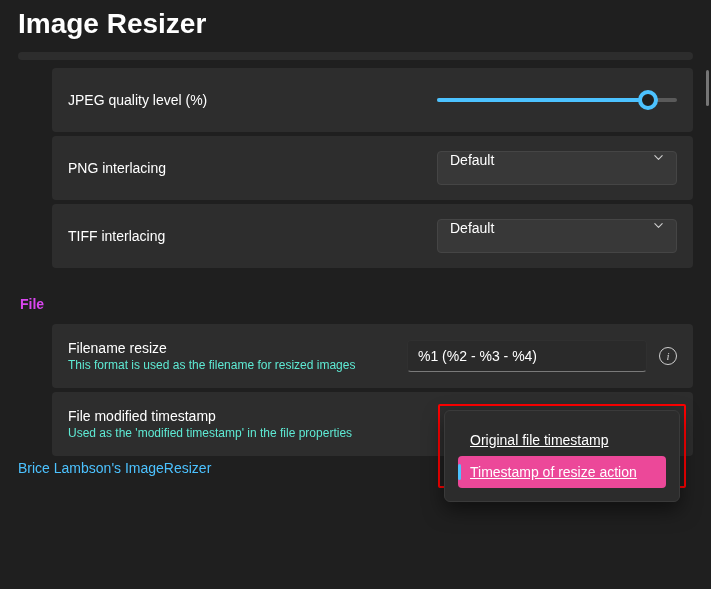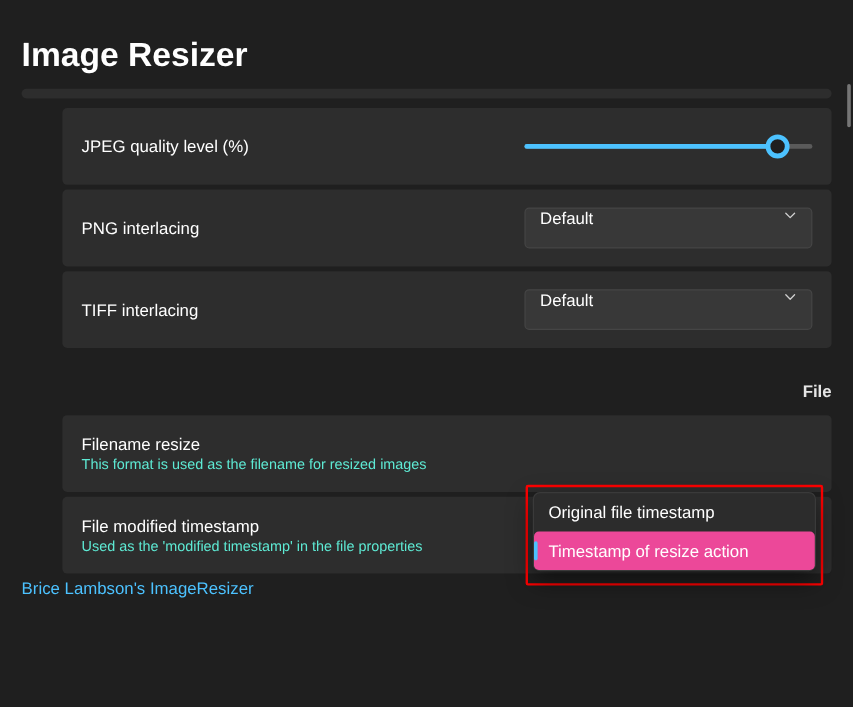--- a/index.html
+++ b/index.html
@@ -9,21 +9,21 @@
     font-family: "Segoe UI", -apple-system, sans-serif;
     font-size: 14px;
     width: 711px;
     height: 589px;
     overflow: hidden;
     position: relative;
   }
   .page-title {
     font-size: 28px;
     font-weight: 600;
-    padding: 30px 18px 12px 18px;
+    padding: 8px 18px 12px 18px;
   }
   .content {
     padding: 0 18px;
   }
   .top-scroll-hint {
     height: 8px;
     background: #2d2d2d;
     border-radius: 4px;
     margin-bottom: 8px;
   }
@@ -46,24 +46,23 @@
   .setting-row .label-main {
     font-size: 14px;
     color: #ffffff;
   }
   .setting-row .label-sub {
     font-size: 12px;
     color: #5eead4;
   }
   .section-header {
     font-size: 14px;
-    color: #e5e5e5;
+    color: #d946ef;
     margin: 28px 0 12px 2px;
     font-weight: 600;
-    text-align: right;
   }
   
   .slider-wrap {
     display: flex;
     align-items: center;
     width: 240px;
   }
   .slider-track {
     position: relative;
     height: 4px;
@@ -150,22 +149,23 @@
     border: 2px solid #ff0000;
     border-radius: 2px;
     pointer-events: none;
   }
   .flyout {
     position: absolute;
     background: #2c2c2c;
     border: 1px solid #3a3a3a;
     border-radius: 6px;
     box-shadow: 0 8px 20px rgba(0,0,0,0.5);
-    padding: 0;
+    padding: 13px;
     width: 236px;
+    text-decoration: underline;
   }
   .flyout-item {
     padding: 8px 12px;
     border-radius: 4px;
     font-size: 14px;
     color: #ffffff;
     cursor: pointer;
     position: relative;
   }
   .flyout-item.selected {
@@ -245,20 +245,24 @@
   </div>
 
   
   <div class="section-header">File</div>
 
   <div class="setting-row">
     <div class="labels">
       <span class="label-main">Filename resize</span>
       <span class="label-sub">This format is used as the filename for resized images</span>
     </div>
+    <div class="input-with-info">
+      <input type="text" class="text-input" value="%1 (%2 - %3 - %4)" style="">
+      <span class="info-icon">i</span>
+    </div>
   </div>
 
   <div class="setting-row">
     <div class="labels">
       <span class="label-main">File modified timestamp</span>
       <span class="label-sub">Used as the 'modified timestamp' in the file properties</span>
     </div>
 
   </div>
 

